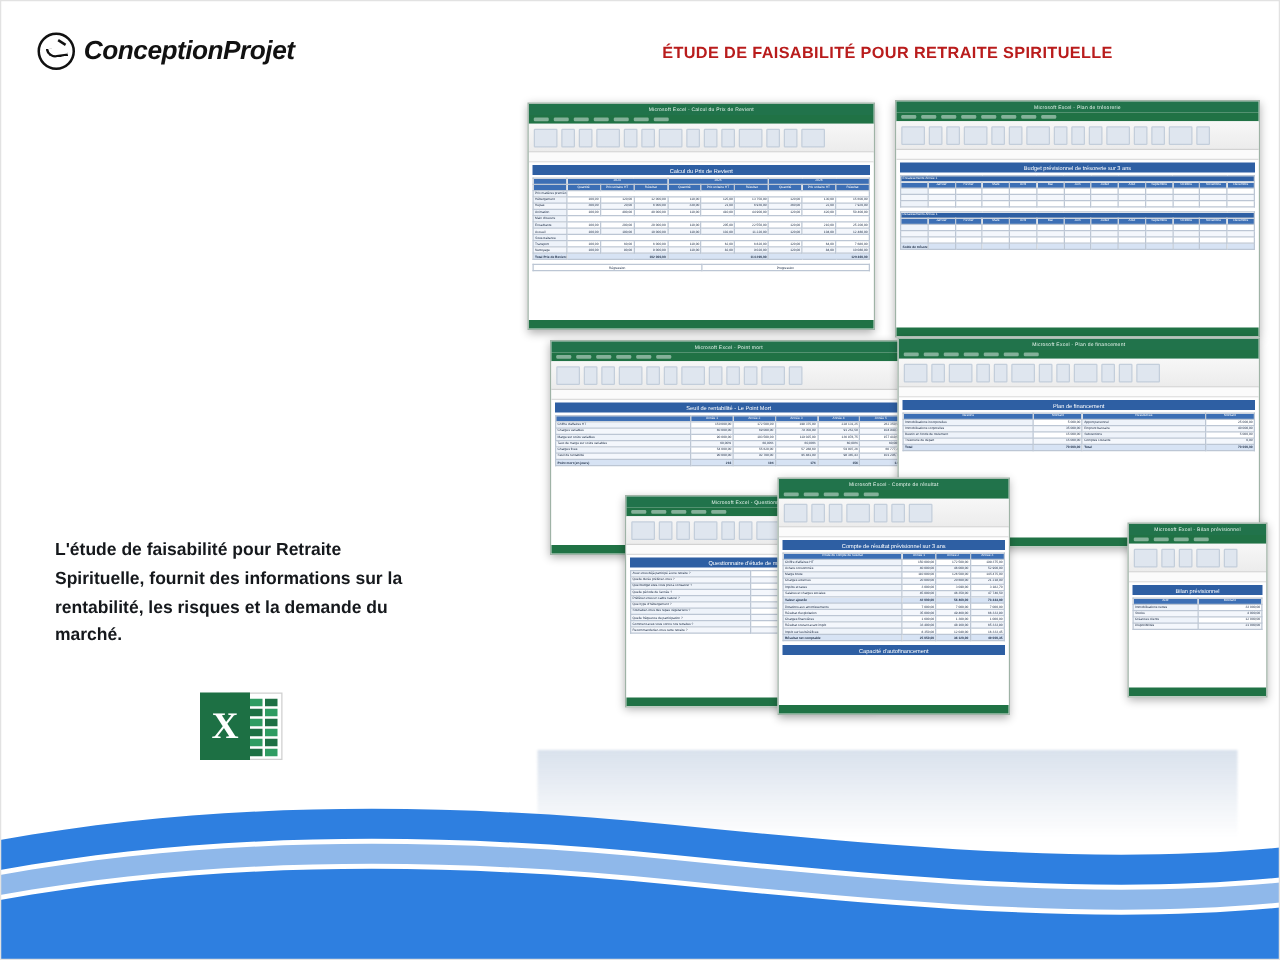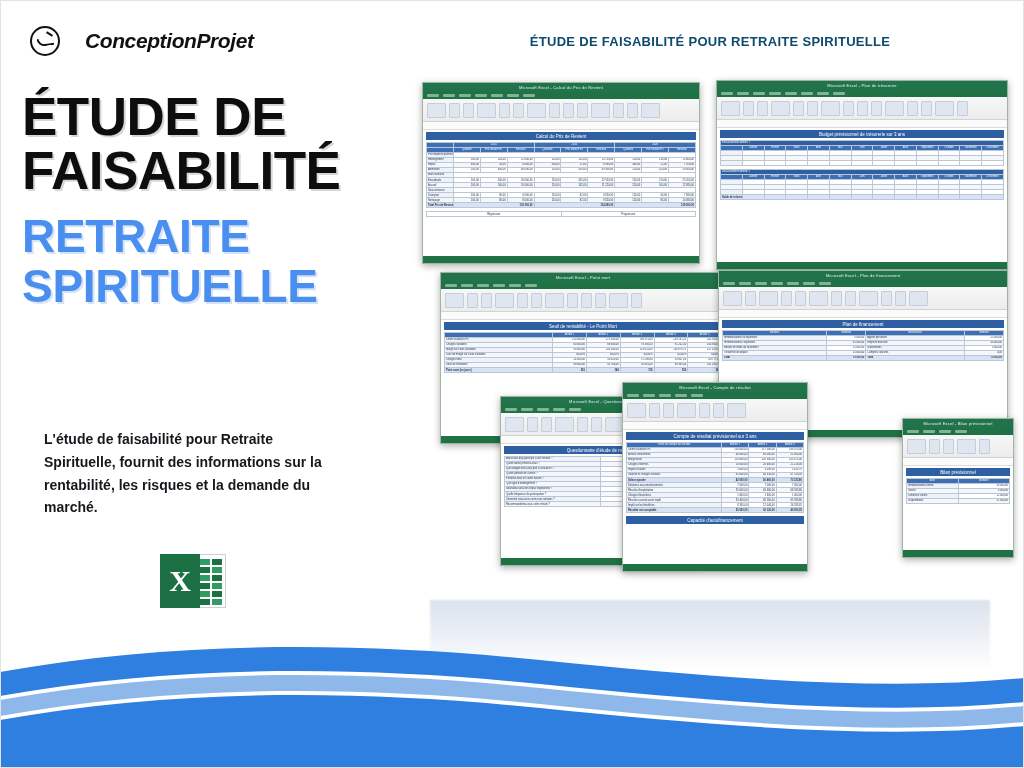--- a/index.html
+++ b/index.html
@@ -20,21 +20,21 @@
     background: #ffffff;
   }
 
   
   .brand {
     position: absolute;
     left: 30px;
     top: 26px;
     display: flex;
     align-items: center;
-    gap: 25px;
+    gap: 7px;
   }
   .brand-mark {
     width: 26px;
     height: 26px;
     border: 2px solid #111;
     border-radius: 50%;
     position: relative;
     flex: none;
   }
   .brand-mark::before {
@@ -71,21 +71,21 @@
   
   .doc-header {
     position: absolute;
     left: 430px;
     top: 34px;
     width: 560px;
     text-align: center;
     font-size: 13px;
     font-weight: bold;
     letter-spacing: 0.3px;
-    color: #0c4a6e;
+    color: #b91c1c;
   }
 
   
   .headline {
     position: absolute;
     left: 22px;
     top: 90px;
     width: 400px;
   }
   .headline .l1,
@@ -317,26 +317,20 @@
 
 <div class="page">
 
   <div class="brand">
     <span class="brand-mark"></span>
     <span class="brand-name">ConceptionProjet</span>
   </div>
 
   <div class="doc-header">ÉTUDE DE FAISABILITÉ POUR RETRAITE SPIRITUELLE</div>
 
-  <div class="headline">
-    <div class="l1">ÉTUDE DE</div>
-    <div class="l2">FAISABILITÉ</div>
-    <div class="l3">RETRAITE</div>
-    <div class="l4">SPIRITUELLE</div>
-  </div>
 
   <div class="blurb">L'étude de faisabilité pour Retraite Spirituelle, fournit des informations sur la rentabilité, les risques et la demande du marché.</div>
 
   <div class="excel-logo">
     <div class="doc">
       <div class="doc-grid">
         <i></i>
           <i class="light"></i>
           <i></i>
         <i class="light"></i>

